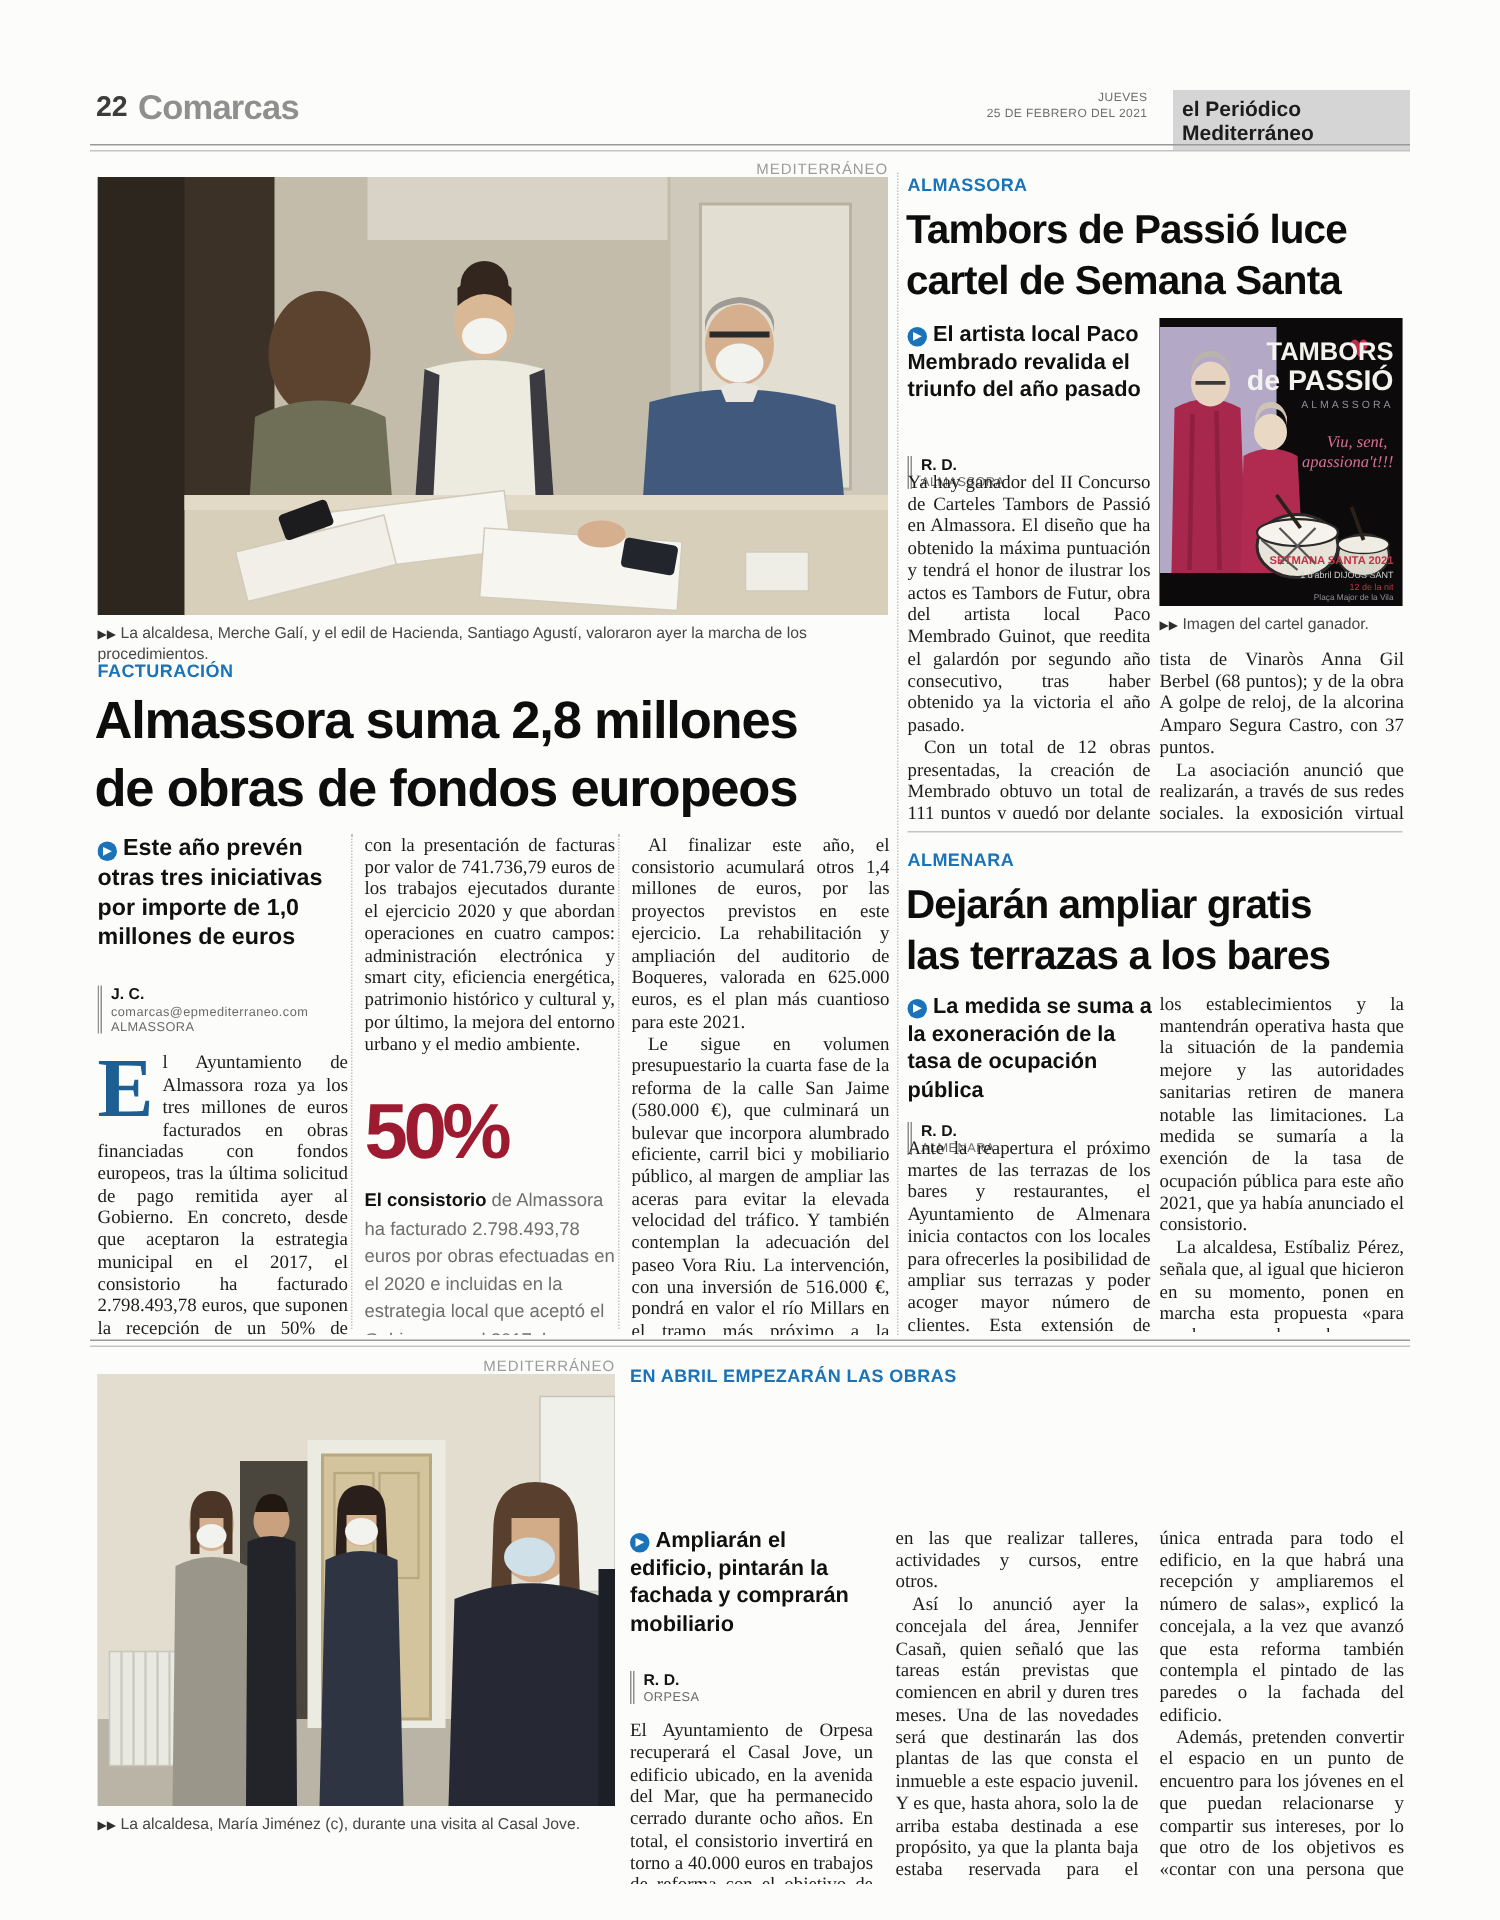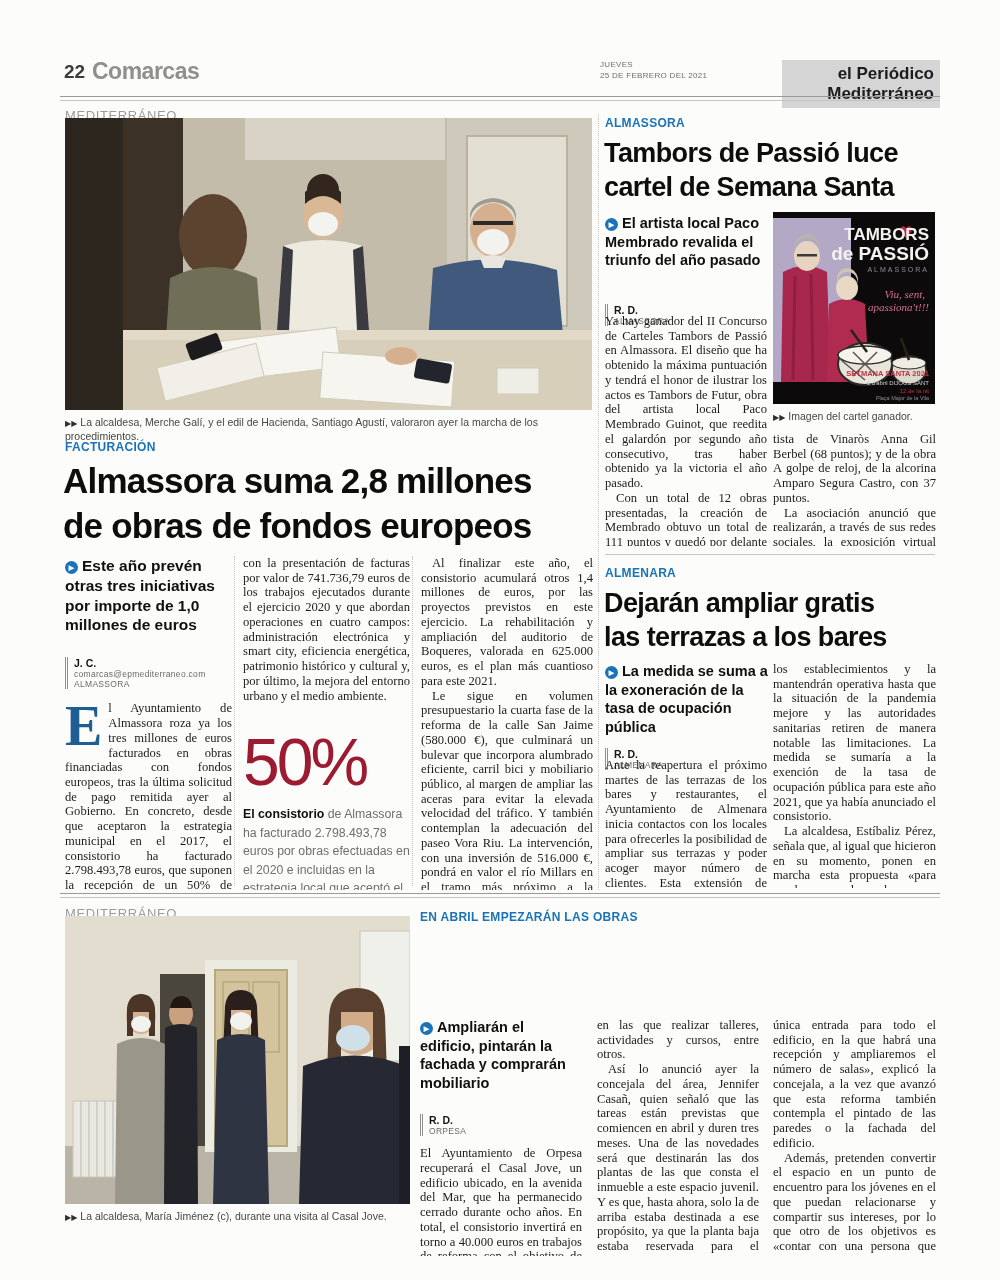--- a/index.html
+++ b/index.html
@@ -11,47 +11,47 @@
   body{background:#e9e9e9;font-family:"Liberation Sans",sans-serif;}
   .page{position:relative;width:1000px;height:1280px;background:#fcfcfa;margin:0 auto;overflow:hidden;}
   .abs{position:absolute;}
   .hr{position:absolute;height:1px;background:#9a9a9a;}
   .hr.light{background:#c4c4c4;}
   .vline{position:absolute;width:0;border-left:1px dotted #c2c2c2;}
 
   
   .page-number{font-size:19px;font-weight:bold;color:#3c3c3c;}
   .section-title{font-size:23px;font-weight:bold;color:#8f8f8f;letter-spacing:-0.5px;}
-  .dateblock{font-size:8px;color:#6d6d6d;text-align:left;line-height:1.35;letter-spacing:.3px;}
-  .masthead{background:var(--masthead-bg);color:#1c1c1c;font-size:17px;font-weight:bold;text-align:right;padding:4px 6px;}
+  .dateblock{font-size:8px;color:#6d6d6d;text-align:right;line-height:1.35;letter-spacing:.3px;}
+  .masthead{background:var(--masthead-bg);color:#1c1c1c;font-size:14px;font-weight:bold;text-align:left;padding:4px 6px;}
 
   
   .kicker{font-size:12px;font-weight:bold;color:var(--accent-blue);letter-spacing:.3px;}
   .headline{font-weight:bold;color:#0d0d0d;letter-spacing:-0.8px;white-space:nowrap;}
   .headline.h-main{font-size:35px;line-height:45px;}
   .headline.h-right{font-size:27px;line-height:34px;letter-spacing:-0.6px;}
   .headline.h-bottom{font-size:29px;line-height:39px;letter-spacing:-0.6px;}
   .subhead{font-size:15.5px;line-height:1.28;font-weight:bold;color:#101010;}
   .subhead.small{font-size:14.5px;}
   .bullet{display:inline-block;width:13px;height:13px;border-radius:50%;background:var(--accent-blue);
           color:#fff;font-size:7px;line-height:13px;text-align:center;vertical-align:1px;margin-right:4px;}
   .byline{border-left:3px double #8f8f8f;padding-left:6px;margin-top:22px;}
   .byline .author{font-size:10.5px;font-weight:bold;color:#141414;}
   .byline .sub{font-size:8.5px;color:#6a6a6a;letter-spacing:.3px;}
   .body{font-family:"Liberation Serif",serif;font-size:12.6px;line-height:1.17;text-align:justify;color:#1c1c1c;}
   .body p{margin:0;}
   .body p.indent{text-indent:11px;}
   .dropcap{float:left;font-family:"Liberation Serif",serif;font-weight:bold;font-size:56px;line-height:.8;
            color:#1d5f93;margin:3px 6px 0 0;}
-  .stat-number{font-size:66px;font-weight:normal;color:var(--stat-red);letter-spacing:-3px;line-height:1;}
+  .stat-number{font-size:52px;font-weight:bold;color:var(--stat-red);letter-spacing:-3px;line-height:1;}
   .stat-text{font-size:12.3px;line-height:1.5;color:#6f6f6f;margin-top:10px;}
   .stat-lead{font-weight:bold;color:#101010;}
   .caption{font-size:10.5px;color:#474747;line-height:1.3;}
   .caption .arrows{font-size:8px;color:#2f2f2f;margin-right:3px;}
-  .credit{font-size:13px;color:#9b9b9b;letter-spacing:.6px;text-align:left;}
+  .credit{font-size:10px;color:#9b9b9b;letter-spacing:.6px;text-align:right;}
   .photo-frame{position:absolute;overflow:hidden;background:#cfc9bb;}
   .photo-frame svg{display:block;}
 </style>
 </head>
 <body>
 
 <div class="page">
 
   <span class="abs page-number" style="left:64px;top:61px;">22</span>
   <span class="abs section-title" style="left:92px;top:58px;">Comarcas</span>

